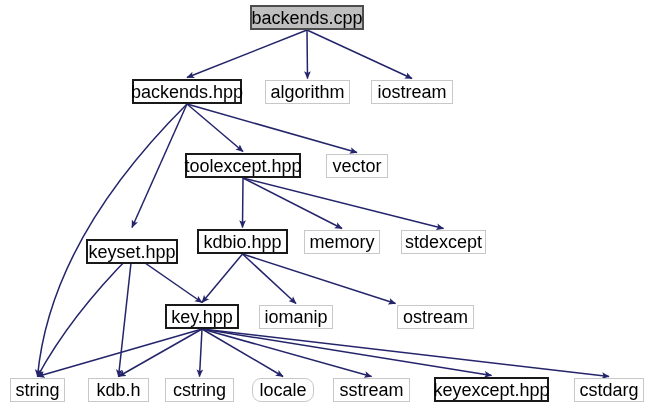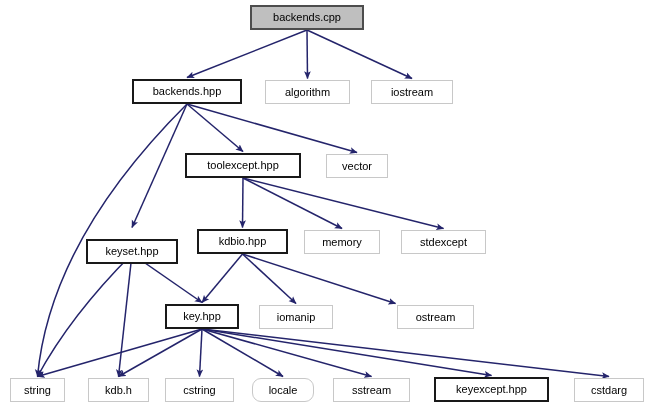--- a/index.html
+++ b/index.html
@@ -30,21 +30,21 @@
     overflow: visible;
   }
   .node {
     position: absolute;
     box-sizing: border-box;
     display: flex;
     align-items: center;
     justify-content: center;
     background: #ffffff;
     border: 1px solid #c8c8c8;
-    font-size: 11px;
+    font-size: 18px;
     color: #000000;
     letter-spacing: 0px;
     white-space: nowrap;
     z-index: 5;
   }
   .node.bold {
     border: 2px solid #191919;
   }
   .node.root {
     border: 2px solid #4d4d4d;

